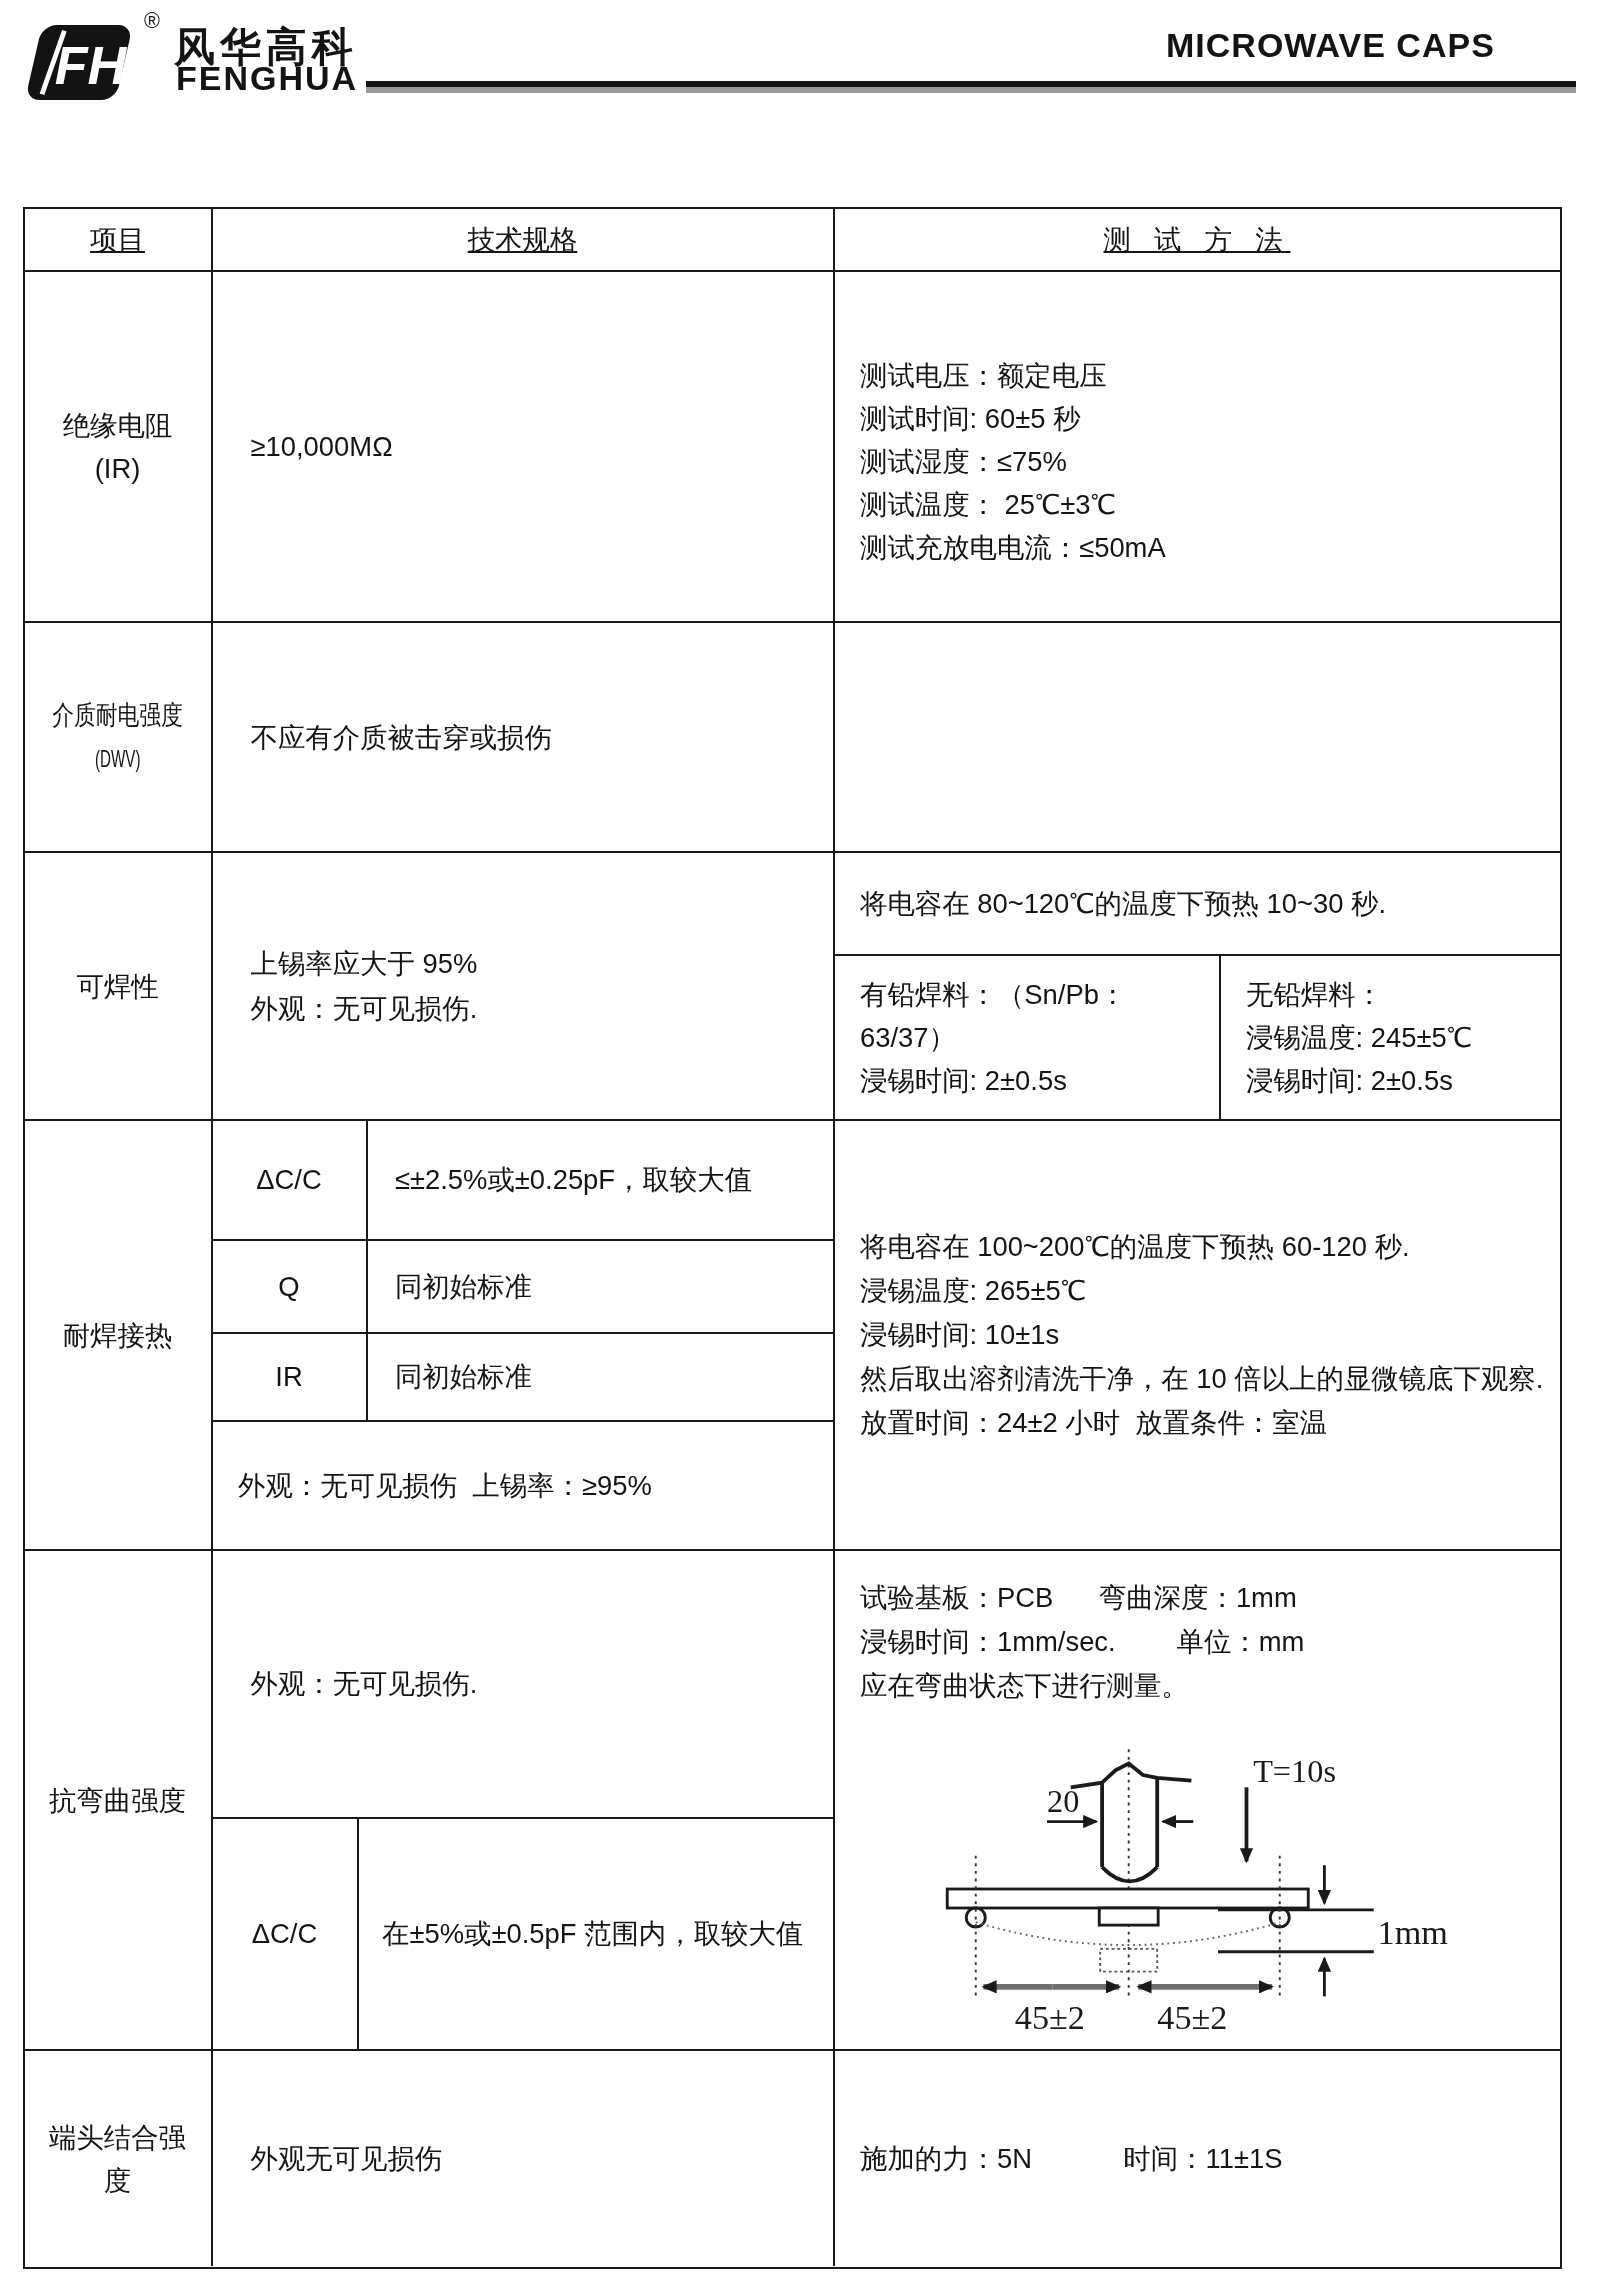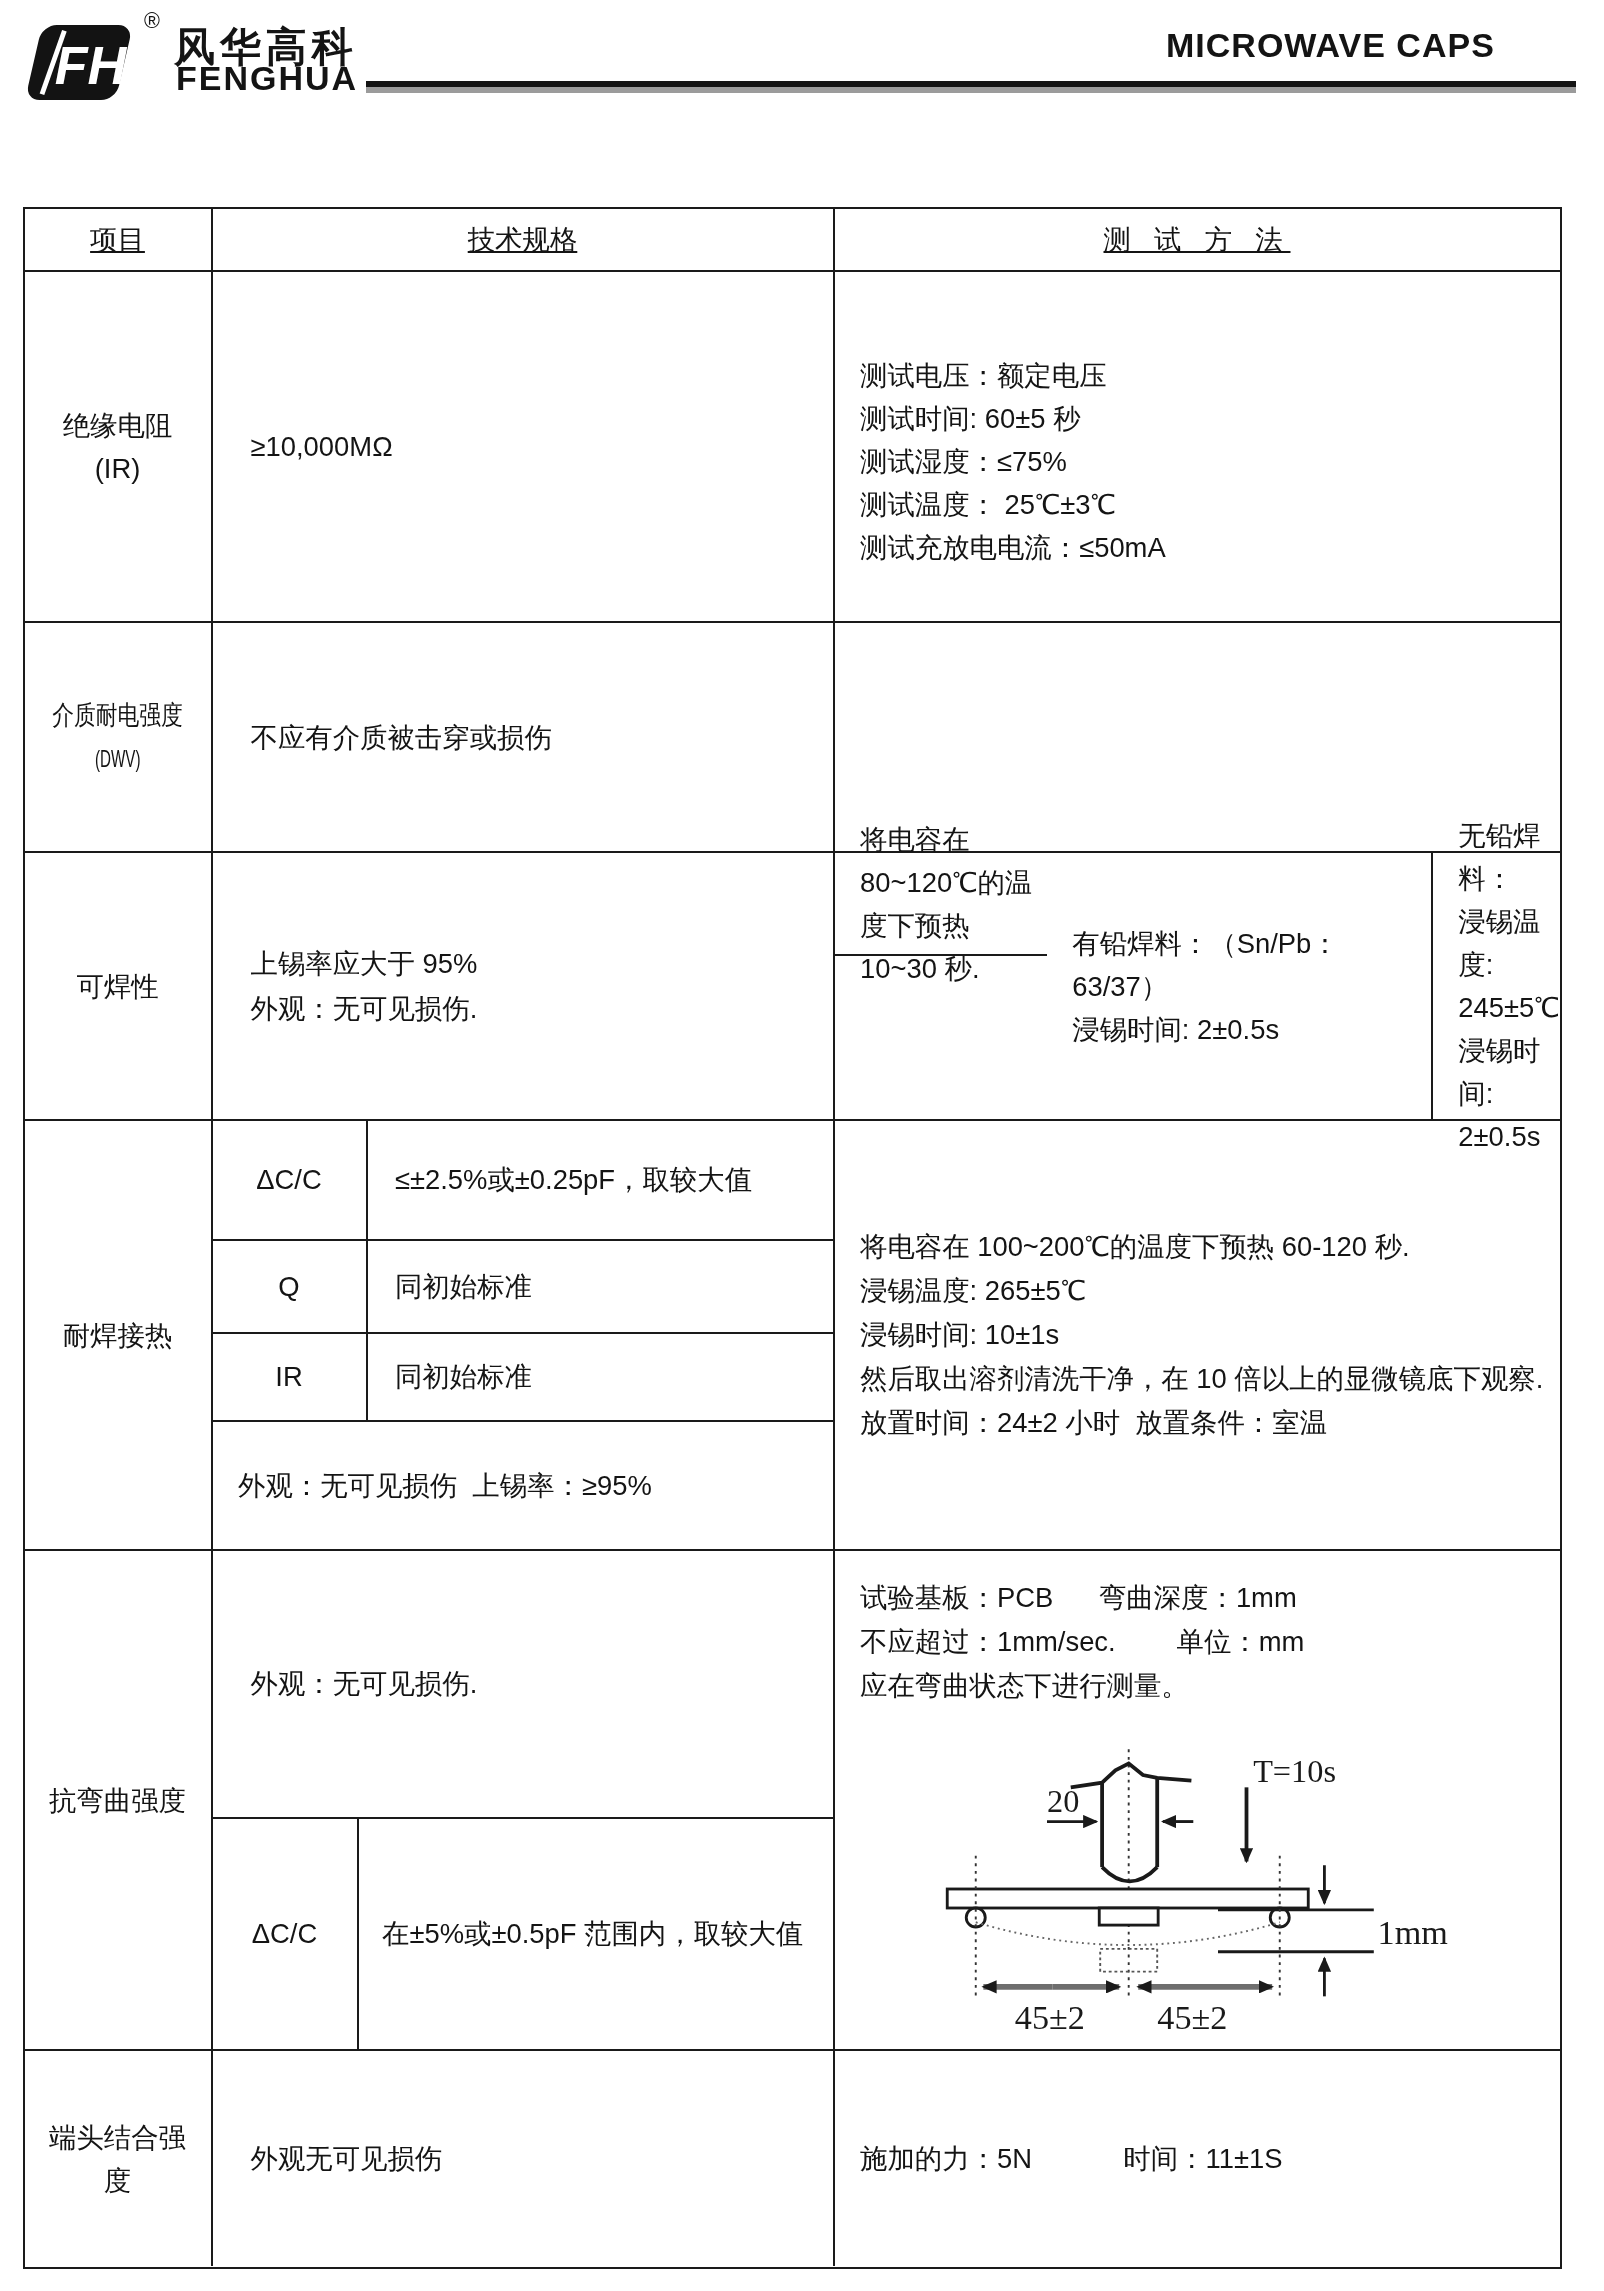--- a/index.html
+++ b/index.html
@@ -39,21 +39,21 @@
   .ml { line-height:43px; white-space:pre-wrap; }
   .ml45 { line-height:44px; white-space:pre-wrap; }
   .squeeze  { display:inline-block; transform:scaleX(0.82); transform-origin:50% 50%; white-space:nowrap; font-size:26.5px; }
   .squeeze2 { display:inline-block; transform:scaleX(0.62); transform-origin:50% 50%; white-space:nowrap; font-size:24.5px; }
 
   
   .hd { font-size:27.4px;text-decoration:underline; }
   .hd .method-head { letter-spacing:7.8px; }
 
   
-  .sold-col { }
+  .sold-col { flex-direction:column; }
   .sold-intro { height:103px; border-bottom:2px solid #1a1a1a; box-sizing:border-box; display:flex; flex-direction:column; justify-content:center; }
   .sold-bottom { flex:1; display:flex; }
   .sold-left { width:386px; border-right:2px solid #1a1a1a; box-sizing:border-box; display:flex; flex-direction:column; justify-content:center; }
   .sold-right { flex:1; display:flex; flex-direction:column; justify-content:center; }
 
   
   .sh-col { flex-direction:column; }
   .sh-row { display:flex; border-bottom:2px solid #1a1a1a; box-sizing:border-box; }
   .sh-row.h1 { height:120px; }
   .sh-row.h2 { height:93px; }
@@ -193,21 +193,21 @@
         <div class="bd-top pad">
           <span>外观：无可见损伤.</span>
         </div>
         <div class="bd-sub">
           <div class="bd-label">ΔC/C</div>
           <div class="bd-value">在±5%或±0.5pF 范围内，取较大值</div>
         </div>
       </div>
       <div class="c c3 bd-method pad2">
         <div class="ml45">试验基板：PCB      弯曲深度：1mm</div>
-        <div class="ml45">不应超过：1mm/sec.        单位：mm</div>
+        <div class="ml45">浸锡时间：1mm/sec.        单位：mm</div>
         <div class="ml45">应在弯曲状态下进行测量。</div>
 
         <div class="diagram-wrap">
           <svg width="627" height="323" viewBox="0 0 660 330" style="font-size:28px">
             <defs>
               <marker id="ah" markerUnits="userSpaceOnUse" markerWidth="16" markerHeight="14" refX="14" refY="7" orient="auto">
                 <path d="M0,0 L16,7 L0,14 Z" fill="#1a1a1a"></path>
               </marker>
             </defs>
 

